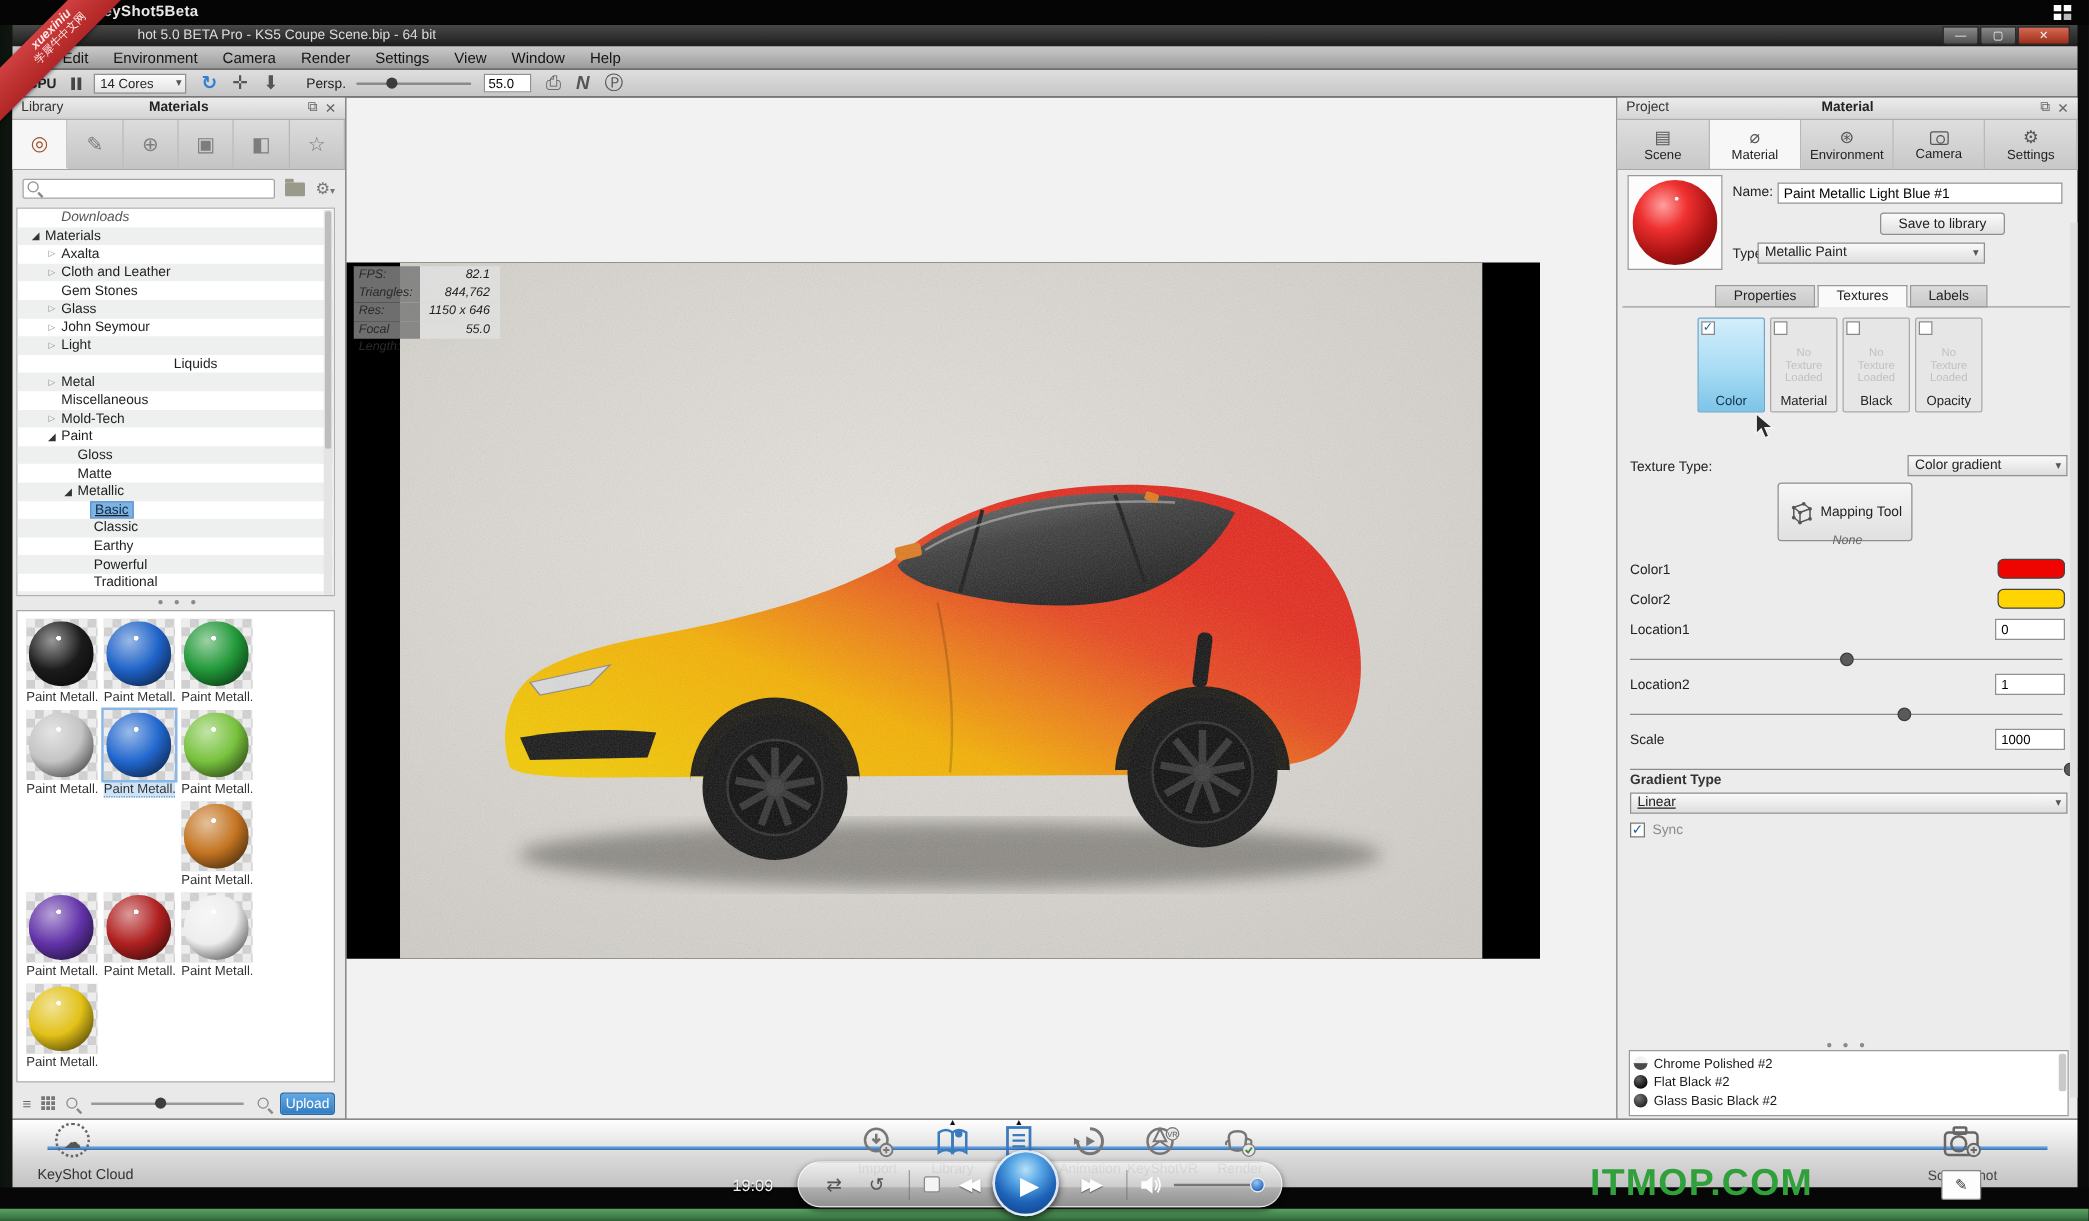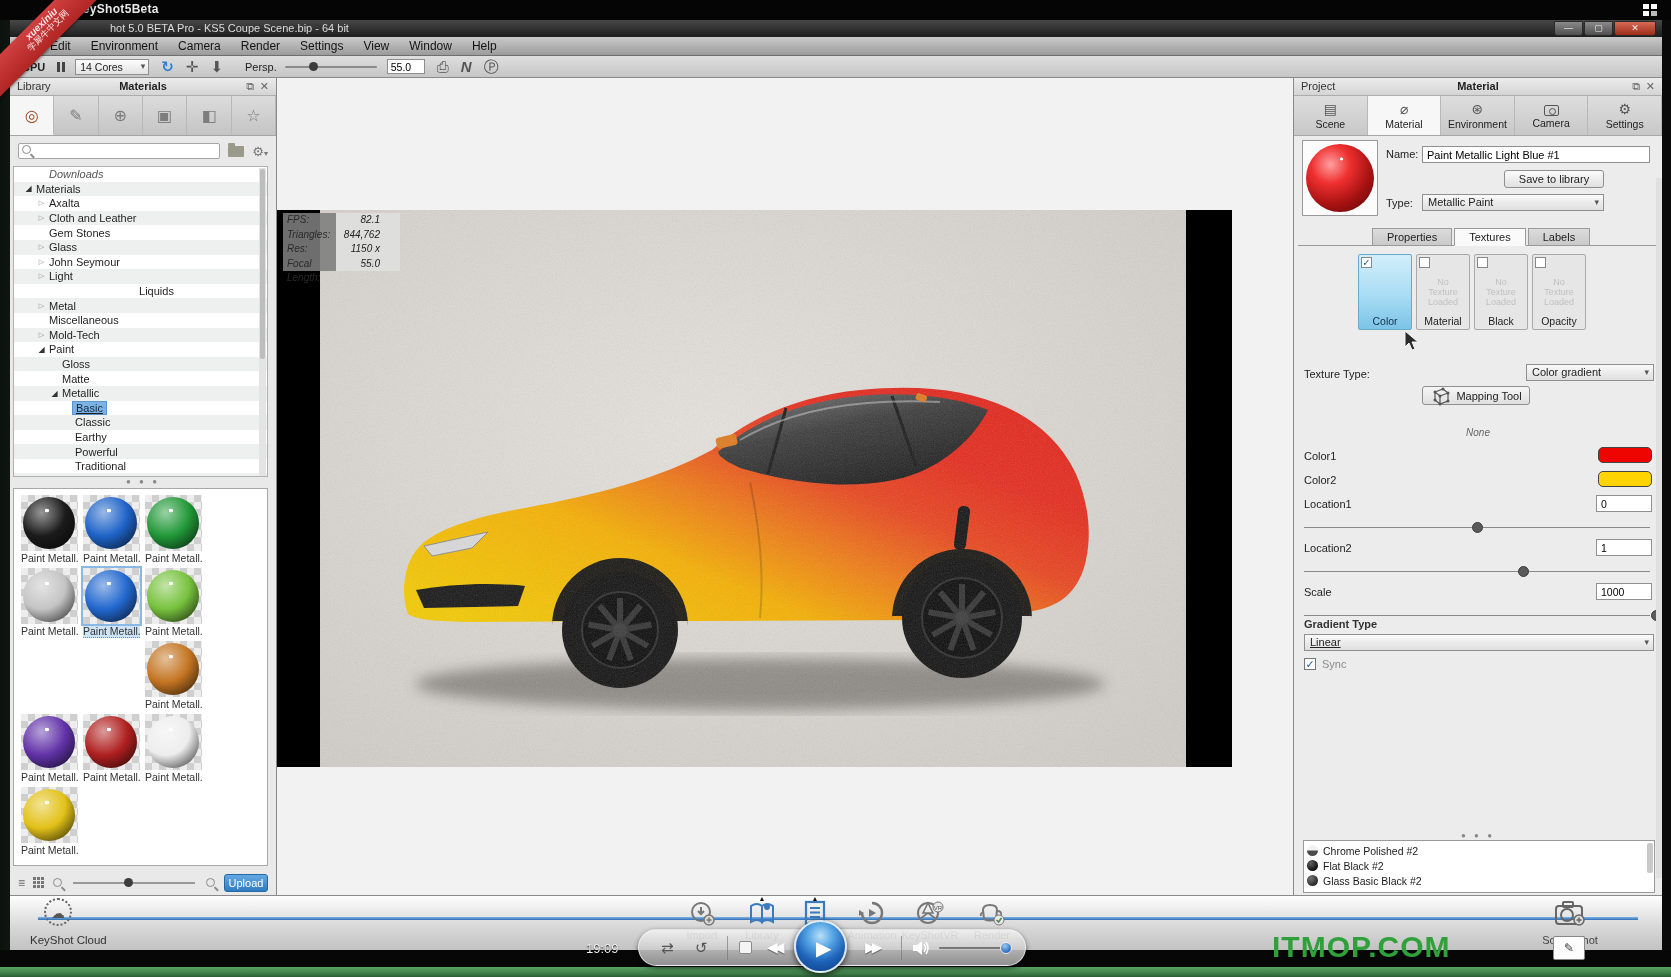--- a/index.html
+++ b/index.html
@@ -115,21 +115,21 @@
   #lib-upload { width:44px; height:18px; background:linear-gradient(180deg,#63a9e4,#2f7cc2); border:1px solid #2668a4;
     border-radius:3px; color:#fff; font-size:11px; text-align:center; line-height:16px; }
 
   
   #viewport { left:277px; top:78px; width:1016px; height:817px; background:#f2f2f2; z-index:3; }
   #render-frame { position:absolute; left:0; top:132px; width:955px; height:557px; background:#000; }
   #render-img { position:absolute; left:43px; top:0; width:866px; height:557px; }
   #stats { position:absolute; left:6px; top:135px; font-size:10px; z-index:6; }
   .stat-row { display:flex; height:14.6px; line-height:14.6px;font-style:italic; }
   .stat-label { width:53px; background:rgba(125,125,125,.88); color:#2a2a2a; padding-left:4px; }
-  .stat-value { width:64px; background:rgba(222,222,222,.92); color:#222; text-align:right; padding-right:20px; }
+  .stat-value { width:64px; background:rgba(222,222,222,.92); color:#222; text-align:right; padding-right:8px; }
 
   
   #proj-panel { left:1293px; top:78px; width:369px; height:817px; background:#ececec; border-left:1px solid #8a8a8a; z-index:4; }
   #proj-tabs { display:flex; height:40px; background:#d2d2d2; border-bottom:1px solid #a8a8a8; }
   .proj-tab { flex:1; border-right:1px solid #b8b8b8; display:flex; flex-direction:column; align-items:center; justify-content:center;
     background:linear-gradient(180deg,#dedede,#c8c8c8); }
   .proj-tab.active { background:#f7f7f7; }
   .proj-tab .pt-ico { font-size:14px; color:#555; line-height:15px; }
   .proj-tab .pt-label { font-size:10.5px; color:#222; margin-top:1px; }
   .cam-ico { width:15px; height:11px; border:1.5px solid #555; border-radius:2px; position:relative; margin-top:3px; }
@@ -138,37 +138,37 @@
   #mat-sphere { position:absolute; left:3px; top:3px; width:68px; height:68px; border-radius:50%;
     background:radial-gradient(circle 3px at 52% 22%,#fff 0 40%,transparent 60%),
                radial-gradient(circle at 36% 30%,#ff9f9f 0%,#ef3030 30%,#a81212 62%,#520606 100%); }
   .frow-label { position:absolute; font-size:11px; color:#222; }
   #name-input { position:absolute; left:128px; top:68px; width:228px; height:17px; border:1px solid #909090; background:#fff; font-size:11px; padding:0 4px; font-family:inherit; }
   #save-btn { position:absolute; left:210px; top:92px; width:100px; height:18px; background:linear-gradient(180deg,#fbfbfb,#e0e0e0);
     border:1px solid #8f8f8f; border-radius:3px; font-size:11px; color:#222; text-align:center; line-height:16px; }
   .dropdown { position:absolute; border:1px solid #909090; background:linear-gradient(180deg,#fafafa,#dedede);
     font-size:11px; color:#222; padding:1px 14px 0 5px; height:17px; }
   .dropdown:after { content:"▾"; position:absolute; right:4px; top:2px; font-size:9px; color:#555; }
-  #type-dd { left:128px; top:116px; width:182px; }
+  #type-dd { left:112px; top:116px; width:182px; }
   #subtab-rule { position:absolute; left:4px; top:167px; width:361px; height:1px; background:#9a9a9a; }
   #subtabs { position:absolute; left:78px; top:150px; display:flex; }
   .subtab { height:18px; padding:2px 14px; font-size:11px; color:#222; background:linear-gradient(180deg,#dcdcdc,#c9c9c9);
     border:1px solid #9a9a9a; margin-right:2px; }
   .subtab.active { background:#fafafa; border-bottom:1px solid #fafafa; }
   #tex-slots { position:absolute; left:64px; top:176px; display:flex; gap:4px; }
   .tex-slot { width:54px; height:76px; border:1px solid #aaa; border-radius:2px; background:#e6e6e6; position:relative; font-size:10.5px; }
   .tex-slot .ts-check { position:absolute; left:2px; top:2px; width:11px; height:11px; background:#fff; border:1px solid #888; font-size:10px; line-height:9px; color:#1e5fa8; text-align:center; }
   .tex-slot .ts-label { position:absolute; left:0; right:0; bottom:2px; text-align:center; color:#222; }
   .tex-slot .ts-empty { position:absolute; left:0; right:0; top:22px; text-align:center; color:#c0c0c0; font-size:9px; line-height:10px; }
   .tex-slot.loaded { background:linear-gradient(180deg,#d3eefb 0%,#a8dcf4 55%,#7cc4e8 100%); border-color:#6aa8cc; }
   .tex-slot.loaded .ts-label { color:#10304a; }
   #cursor { position:absolute; left:110px; top:252px; z-index:9; }
   #tt-row-label { left:10px; top:290px; }
   #tt-dd { left:232px; top:286px; width:128px; }
-  #mapping-btn { position:absolute; left:128px; top:308px; width:108px; height:19px; background:linear-gradient(180deg,#f6f6f6,#e0e0e0);
+  #mapping-btn { position:absolute; left:128px; top:308px; width:108px; height:47px; background:linear-gradient(180deg,#f6f6f6,#e0e0e0);
     border:1px solid #8f8f8f; border-radius:3px; font-size:11px; color:#222; display:flex; align-items:center; justify-content:center; gap:4px; }
   #map-none { position:absolute; left:0; width:100%; top:349px; text-align:center; font-size:10px; font-style:italic; color:#666; }
   #params { position:absolute; left:10px; top:368px; width:350px; }
   .param-row { position:relative; height:24px; }
   .param-label { position:absolute; left:0; top:4px; font-size:11px; color:#222; }
   .param-swatch { position:absolute; right:2px; top:1px; width:54px; height:16px; border-radius:5px; border:1px solid #444; }
   .param-input { position:absolute; right:2px; top:1px; width:56px; height:17px; border:1px solid #909090; background:#fff; font-size:10.5px; padding:0 4px; font-family:inherit; }
   .param-slider { position:relative; height:20px; }
   .param-slider .track { position:absolute; left:0; right:4px; top:9px; height:1px; background:#8a8a8a; }
   .param-slider .thumb { position:absolute; top:4px; width:11px; height:11px; border-radius:50%; background:#5a5a5a; border:1px solid #3c3c3c; }

